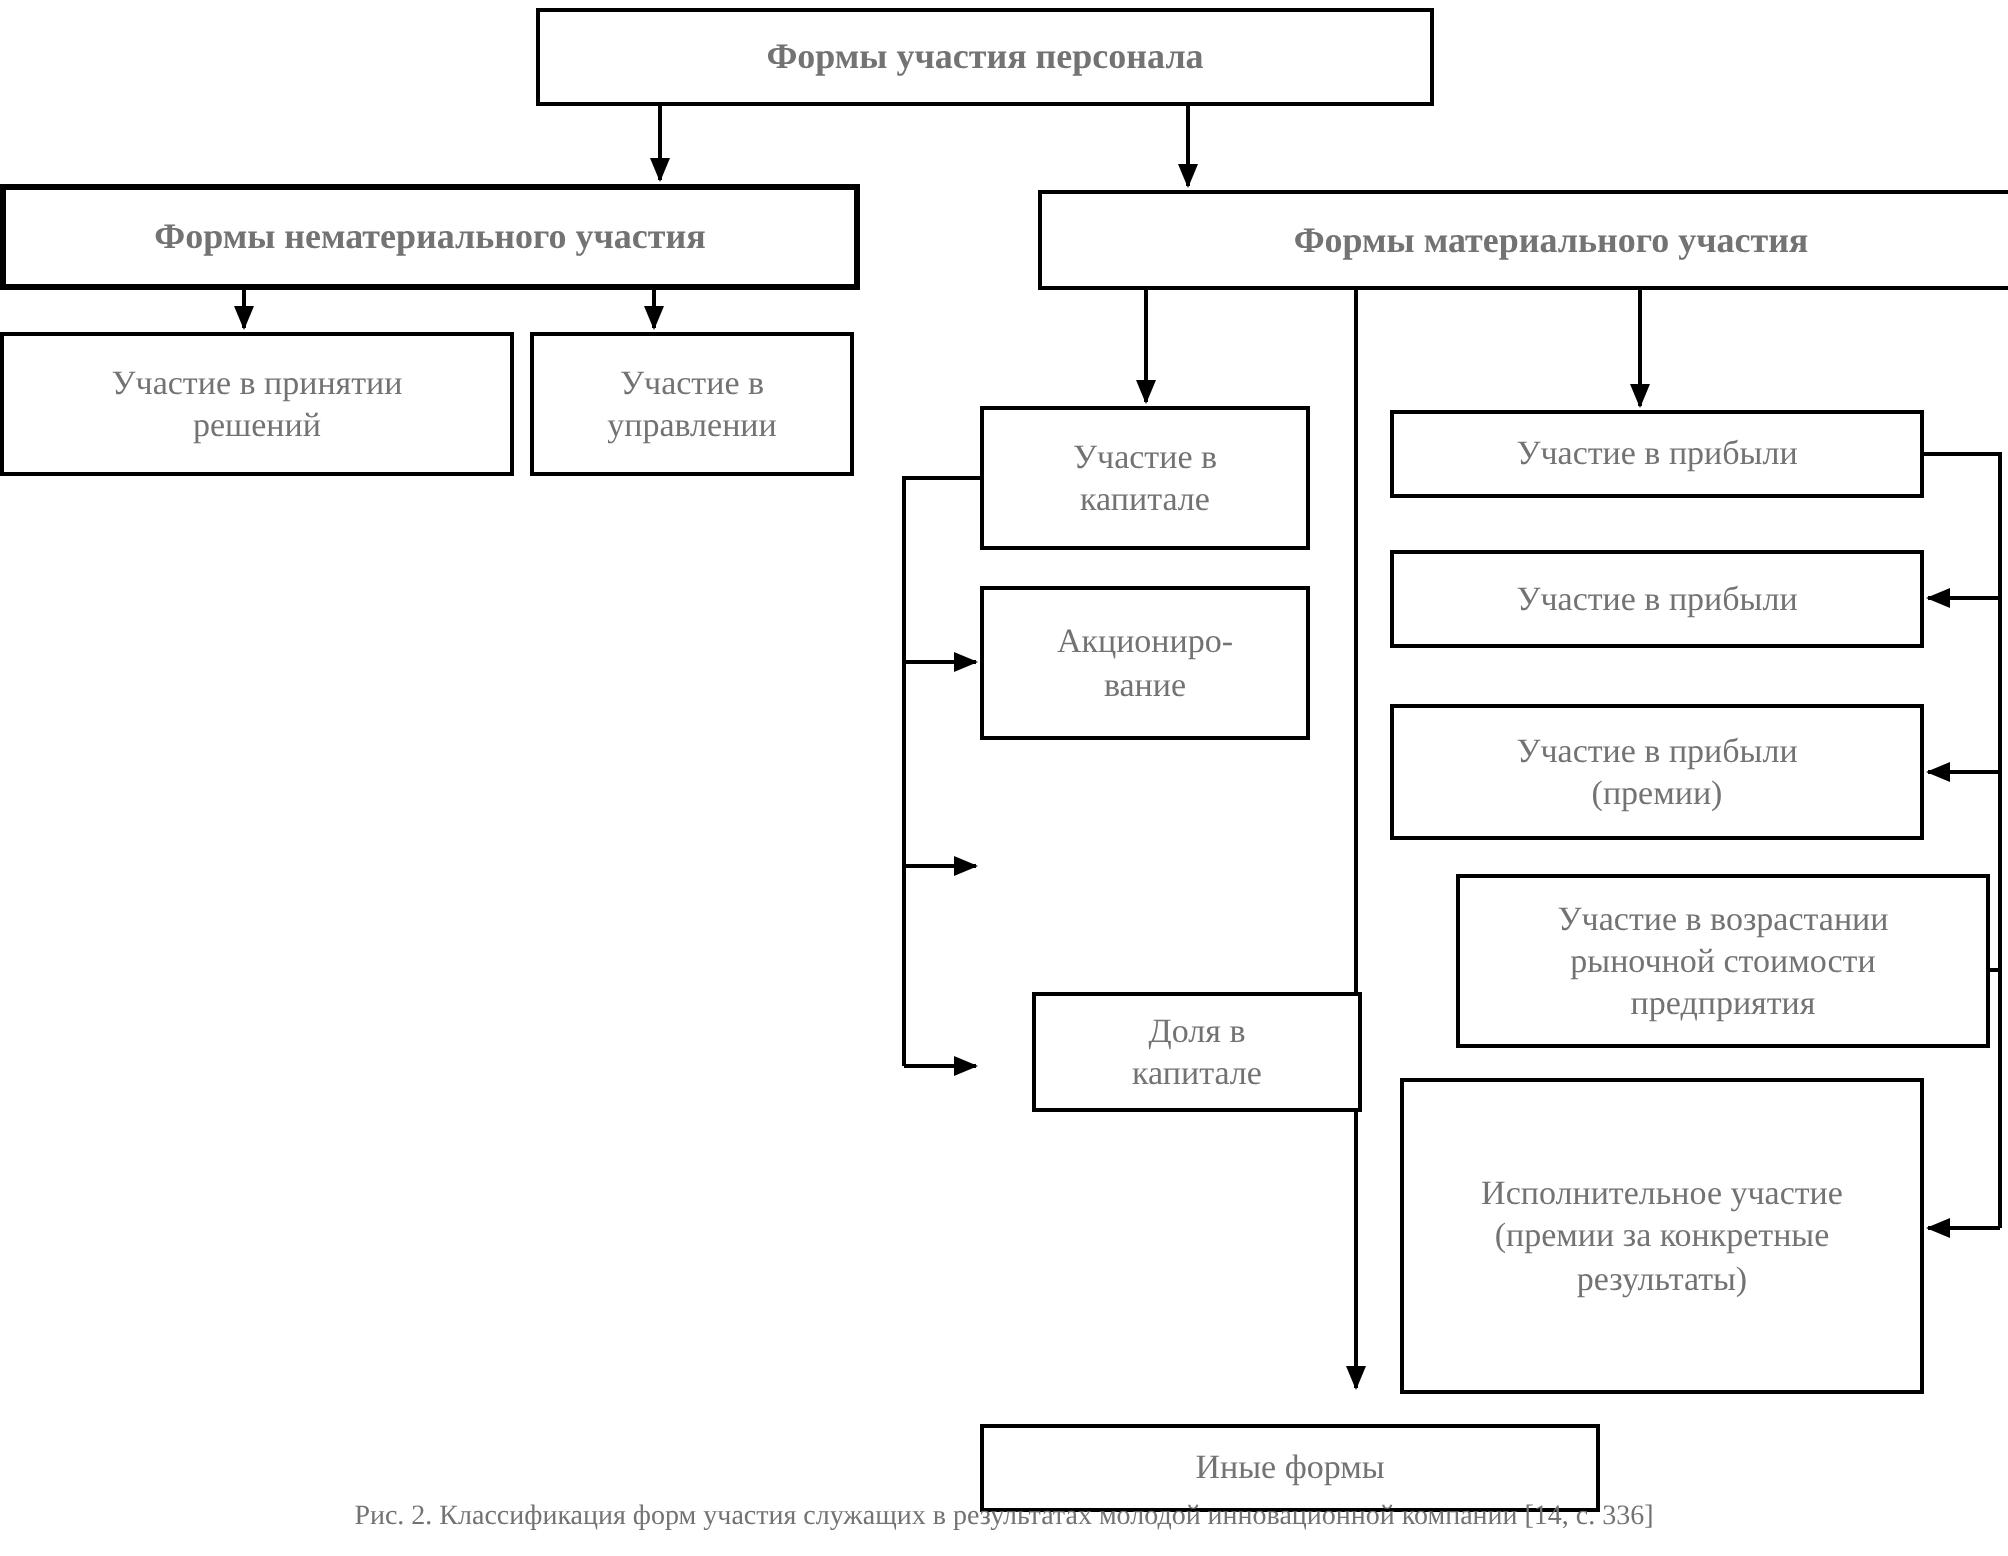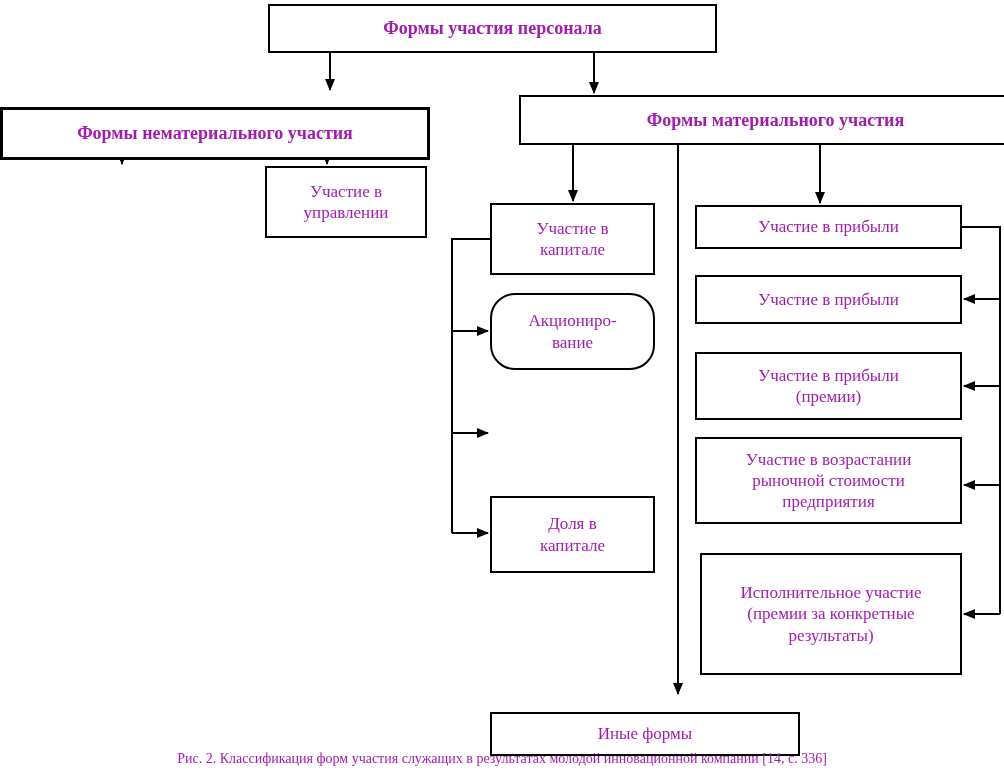--- a/index.html
+++ b/index.html
@@ -2,21 +2,21 @@
 <html><head>
 <meta charset="utf-8">
 <style>
   html, body { margin: 0; padding: 0; background: #ffffff; }
   .canvas {
     position: relative;
     width: 1004px;
     height: 778px;
     background: #ffffff;
     font-family: "Liberation Serif", serif;
-    color: #a21caf;
+    color: #737373;
     overflow: hidden;
   }
   .box {
     position: absolute;
     box-sizing: border-box;
     border: 2px solid #000;
     background: #fff;
     display: flex;
     align-items: center;
     justify-content: center;
@@ -24,21 +24,21 @@
     white-space: pre-line;
     font-size: 17px;
     line-height: 1.25;
     padding: 2px 6px;
     z-index: 2;
   }
   .bold {
     font-weight: bold;
     font-size: 18px;
   }
-  .thick { border-width: 3px; margin-top: 15px; }
+  .thick { border-width: 3px; }
   .connectors {
     position: absolute;
     left: 0; top: 0;
     width: 1004px; height: 778px;
     z-index: 1;
     pointer-events: none;
   }
   .caption {
     position: absolute;
     left: 0; top: 751px;
@@ -81,40 +81,42 @@
       <path d="M1000,299 H964" marker-end="url(#ah)"></path>
       <path d="M1000,386 H964" marker-end="url(#ah)"></path>
       <path d="M1000,485 H964" marker-end="url(#ah)"></path>
       <path d="M1000,614 H964" marker-end="url(#ah)"></path>
     </g>
   </svg>
 
   <div class="box bold" style="left:268px; top:4px; width:449px; height:49px;">Формы участия персонала</div>
 
   <div class="box bold thick" style="left:0px; top:92px; width:430px; height:53px;">Формы нематериального участия</div>
+  <div class="box" style="left:0px; top:166px; width:257px; height:72px;">Участие в принятии
+решений</div>
   <div class="box" style="left:265px; top:166px; width:162px; height:72px;">Участие в
 управлении</div>
 
   <div class="box bold" style="left:490px; top:95px; width:513px; height:50px;margin-left:29px;">Формы материального участия</div>
 
   <div class="box" style="left:490px; top:203px; width:165px; height:72px;">Участие в
 капитале</div>
-  <div class="box" style="left:490px; top:293px; width:165px; height:77px;border-radius:25px;">Акциониро-
+  <div class="box" style="left:490px; top:293px; width:165px; height:77px;">Акциониро-
 вание</div>
-  <div class="box" style="left:490px; top:496px; width:165px; height:77px;">Доля в
+  <div class="box" style="left:516px; top:496px; width:165px; height:60px;">Доля в
 капитале</div>
 
   <div class="box" style="left:695px; top:205px; width:267px; height:44px;">Участие в прибыли</div>
   <div class="box" style="left:695px; top:275px; width:267px; height:49px;">Участие в прибыли</div>
   <div class="box" style="left:695px; top:352px; width:267px; height:68px;">Участие в прибыли
 (премии)</div>
-  <div class="box" style="left:695px; top:437px; width:267px; height:87px;">Участие в возрастании
+  <div class="box" style="left:728px; top:437px; width:267px; height:87px;">Участие в возрастании
 рыночной стоимости
 предприятия</div>
-  <div class="box" style="left:700px; top:553px; width:262px; height:122px;">Исполнительное участие
+  <div class="box" style="left:700px; top:539px; width:262px; height:158px;">Исполнительное участие
 (премии за конкретные
 результаты)</div>
 
   <div class="box" style="left:490px; top:712px; width:310px; height:44px;">Иные формы</div>
 
   <div class="caption">Рис. 2. Классификация форм участия служащих в результатах молодой инновационной компании [14, с. 336]</div>
 
 </div>
 
 </body></html>

